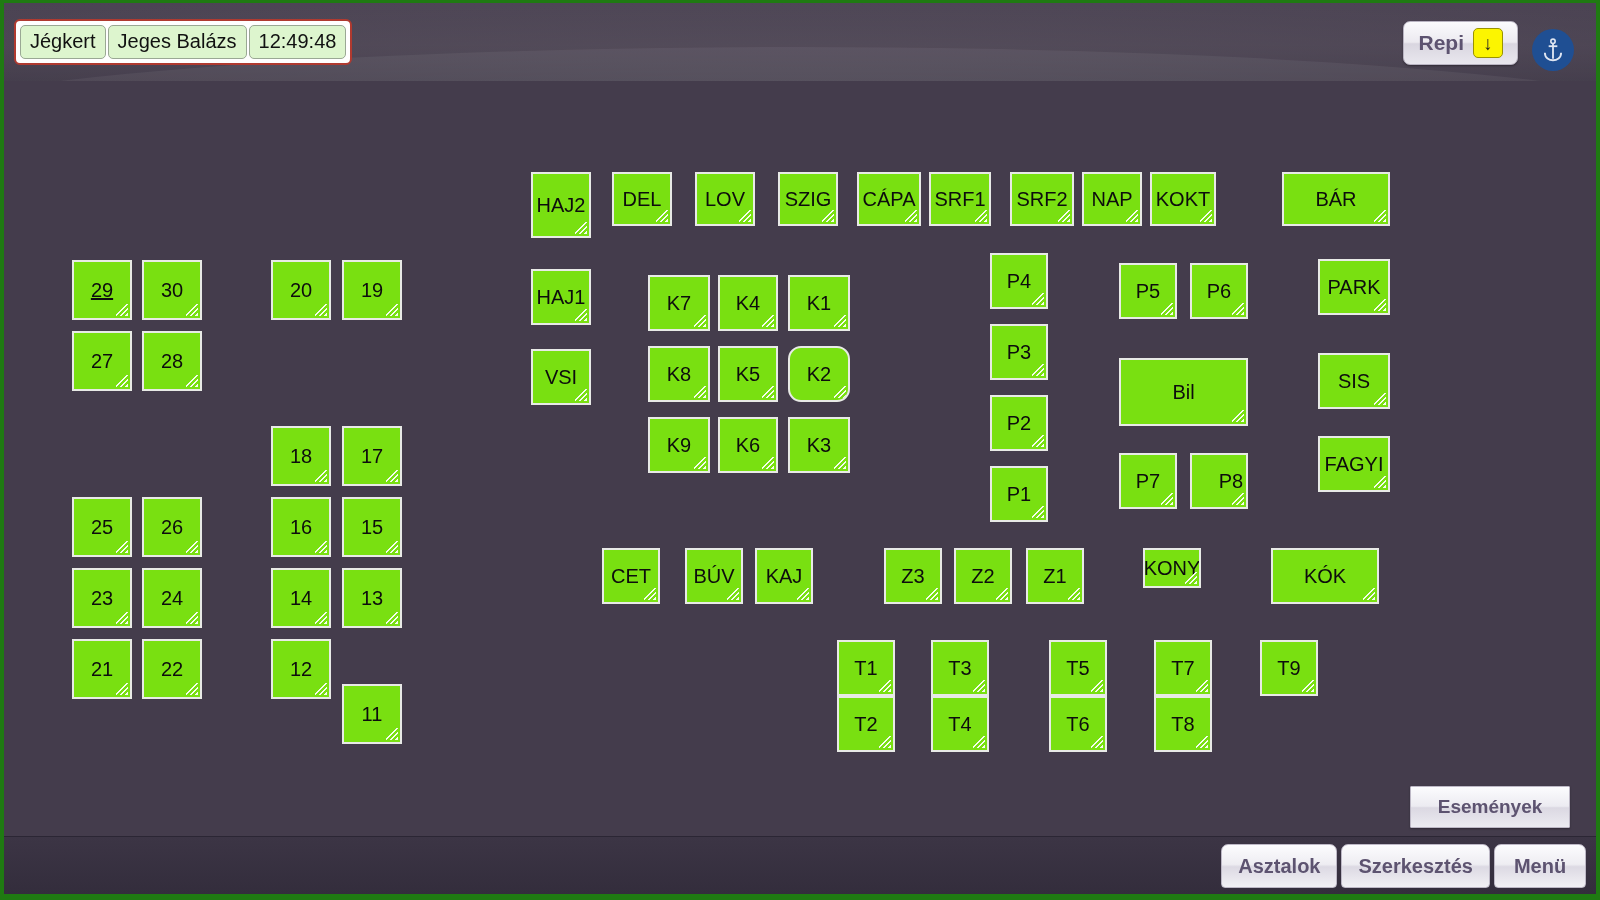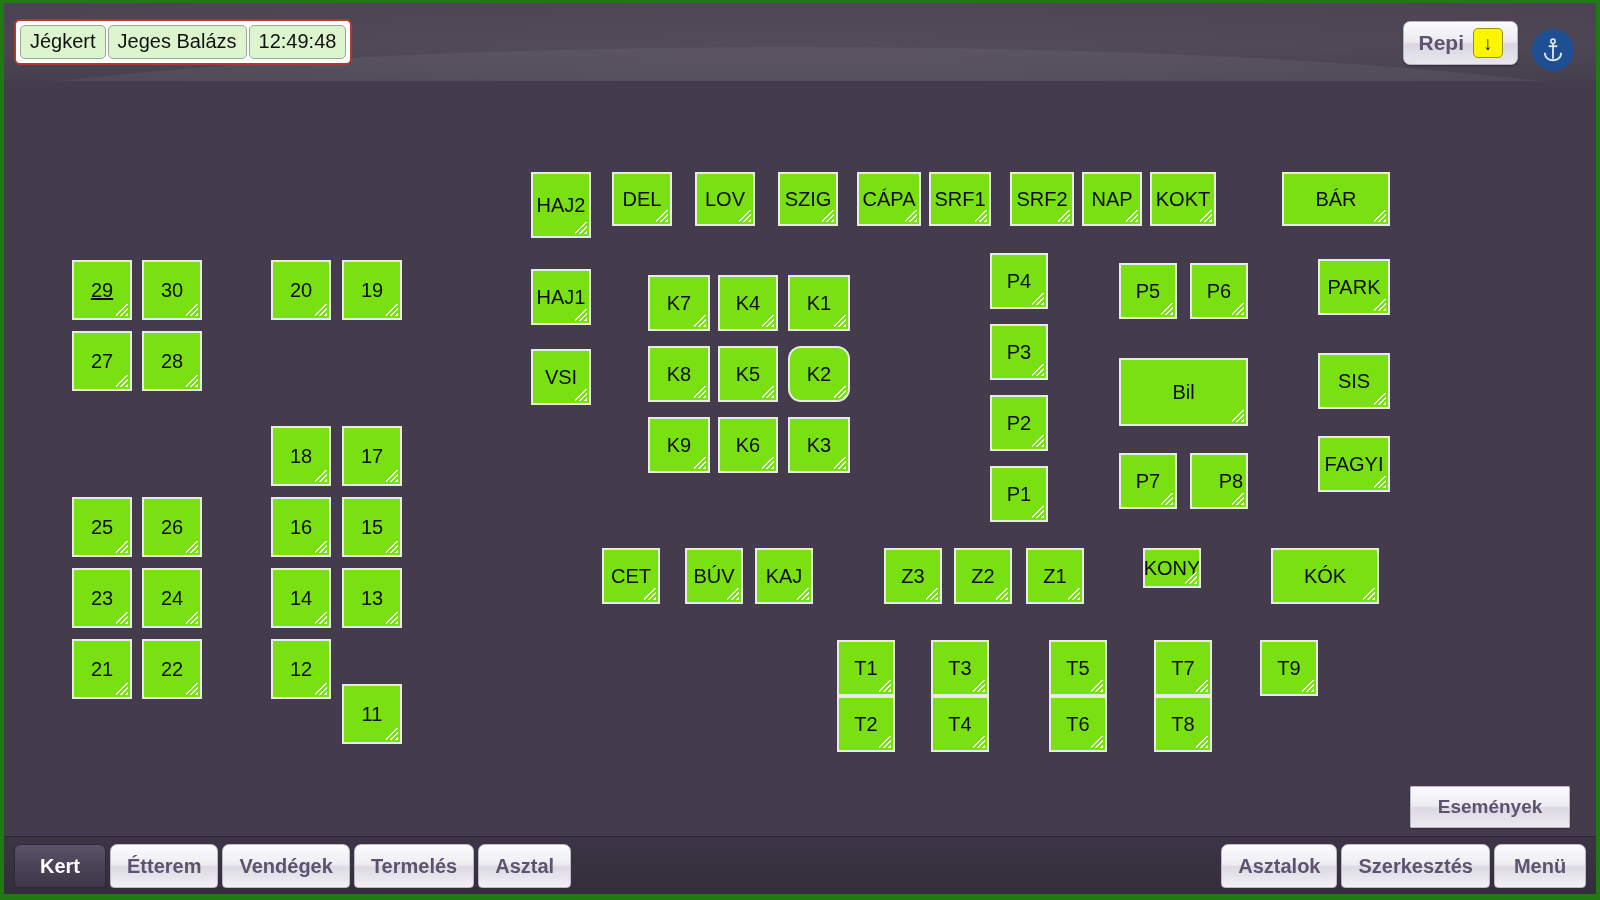--- a/index.html
+++ b/index.html
@@ -510,37 +510,20 @@
         <span>T9</span>
         <span class="grip"></span>
       </div>
     </div>
 
   <div class="events-btn">
     <span>Események</span>
   </div>
 
   <div class="taskbar">
-    <div class="tb-left" id="tb-left">
-        <div class="tb-btn active">
-          <span>Kert</span>
-        </div>
-        <div class="tb-btn">
-          <span>Étterem</span>
-        </div>
-        <div class="tb-btn">
-          <span>Vendégek</span>
-        </div>
-        <div class="tb-btn">
-          <span>Termelés</span>
-        </div>
-        <div class="tb-btn">
-          <span>Asztal</span>
-        </div>
-      </div>
     <div class="tb-right" id="tb-right">
         <div class="tb-btn">
           <span>Asztalok</span>
         </div>
         <div class="tb-btn">
           <span>Szerkesztés</span>
         </div>
         <div class="tb-btn">
           <span>Menü</span>
         </div>

